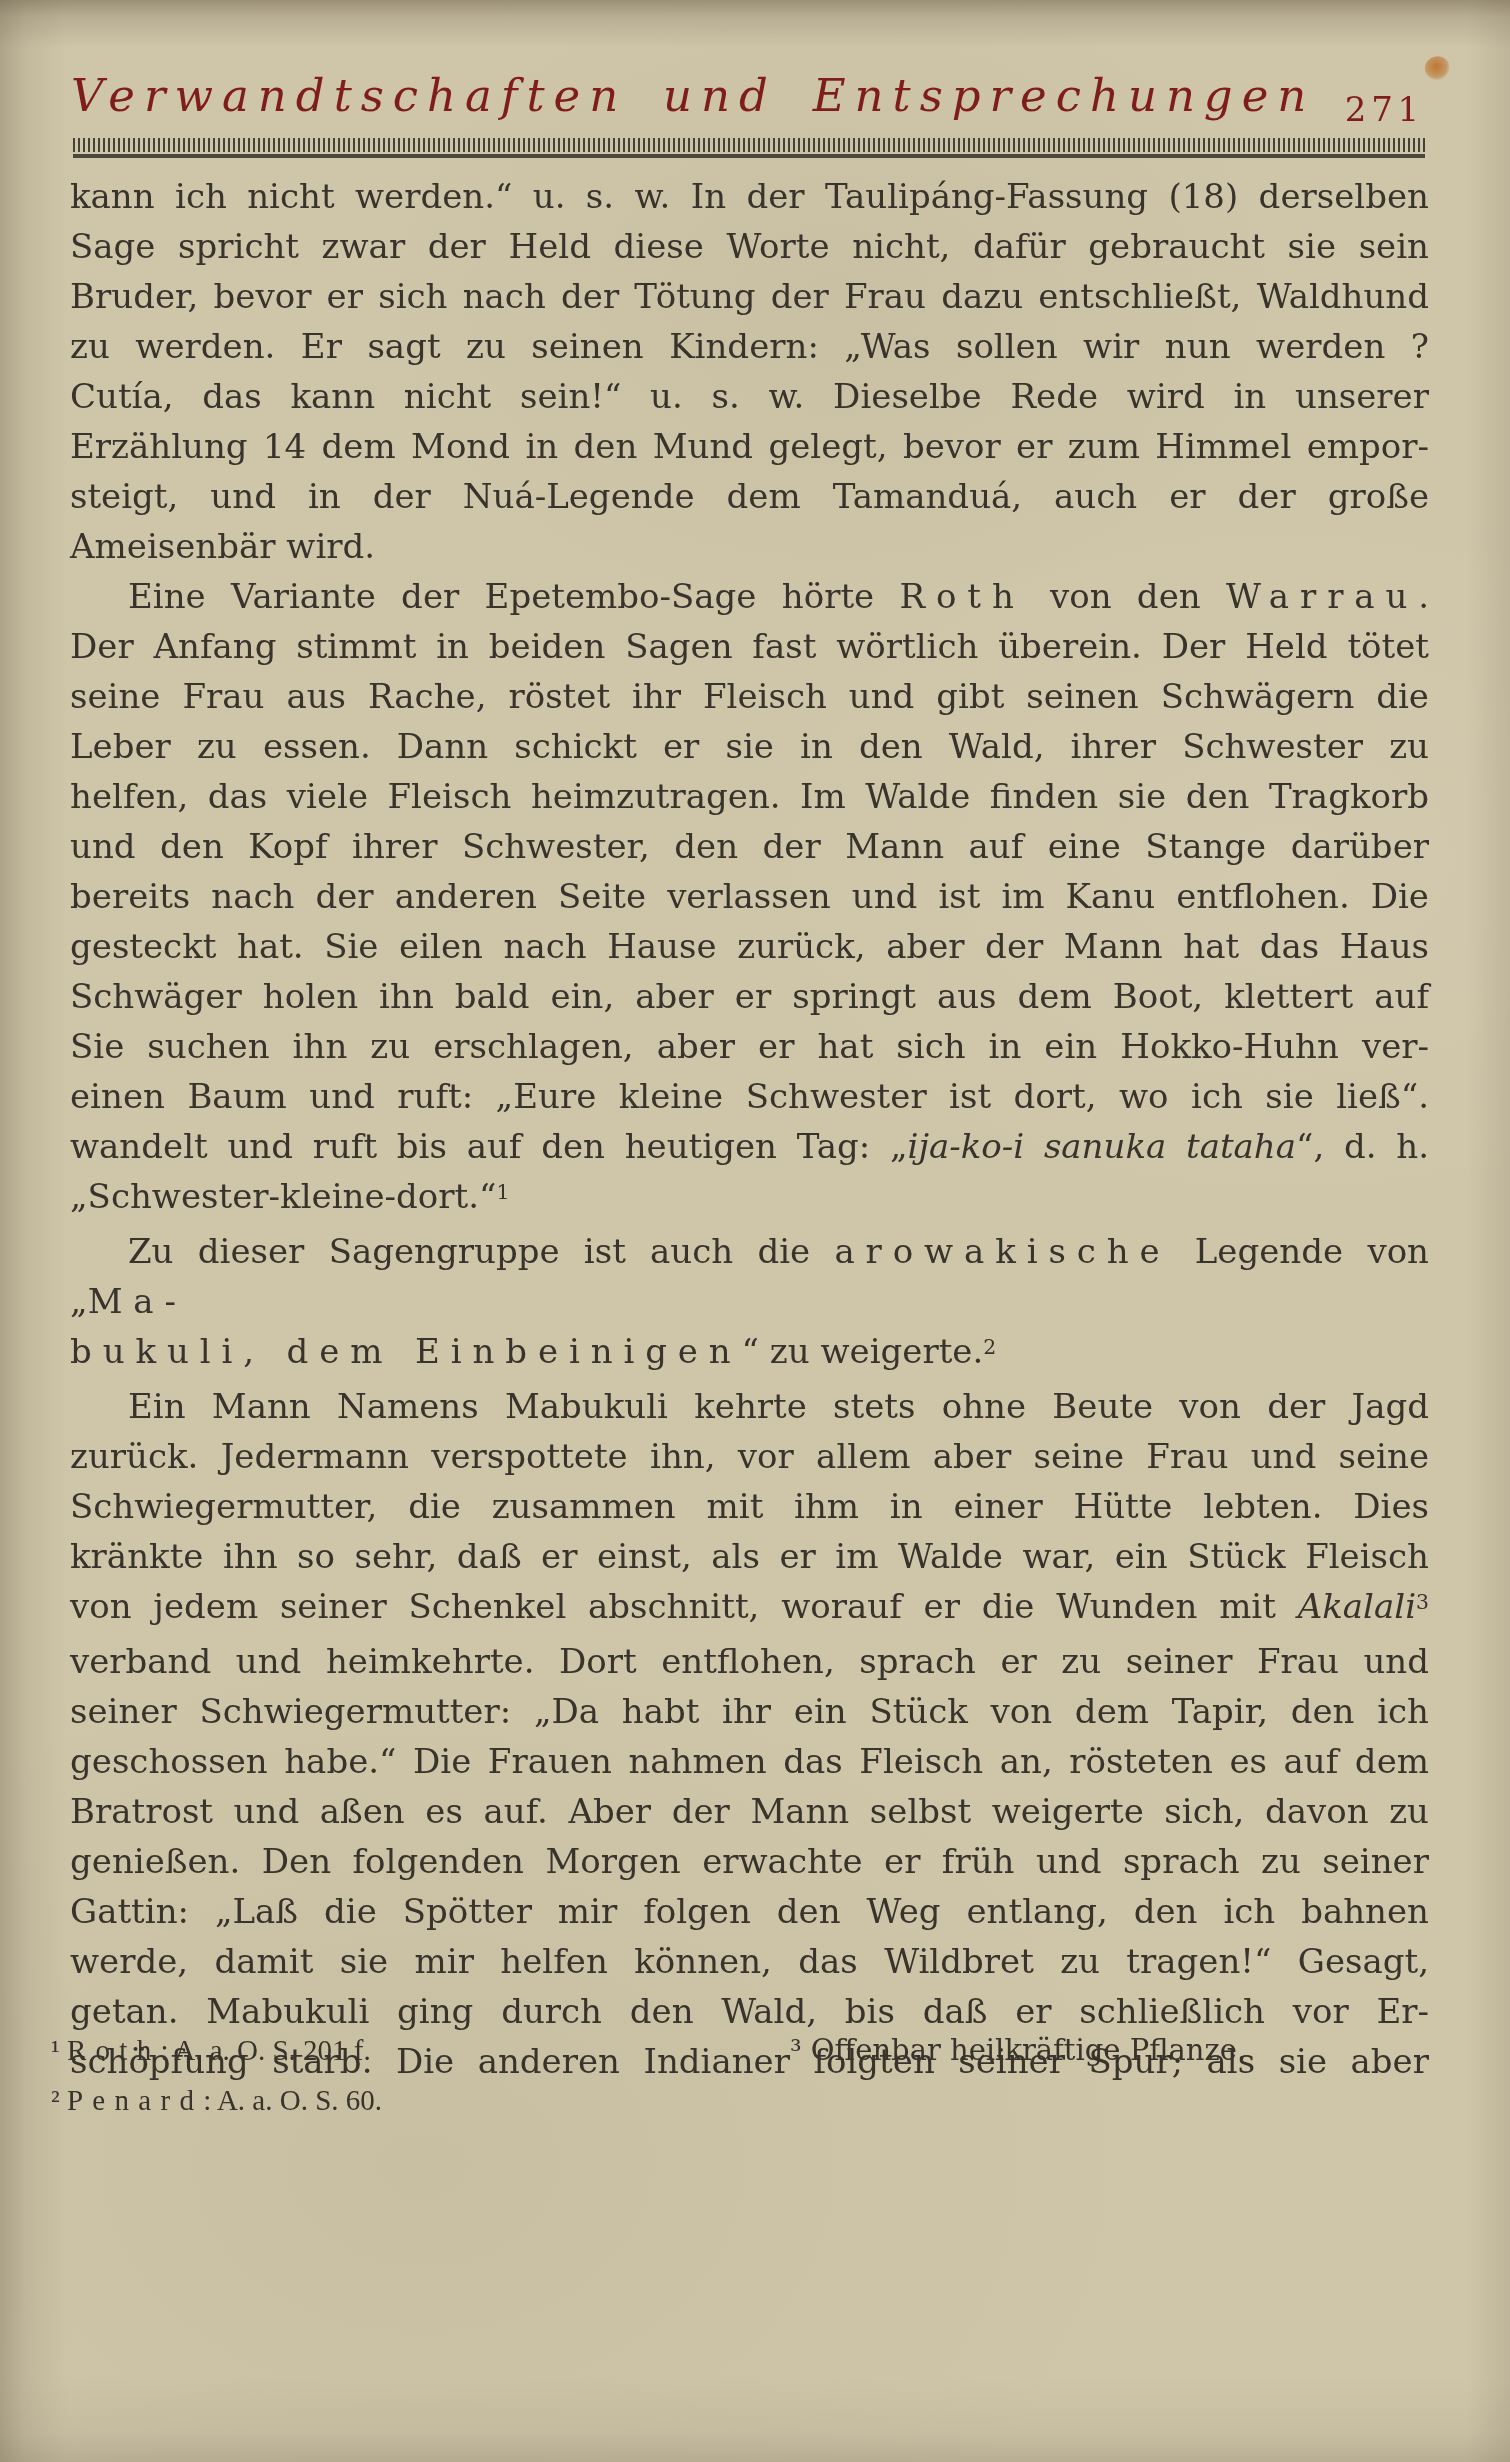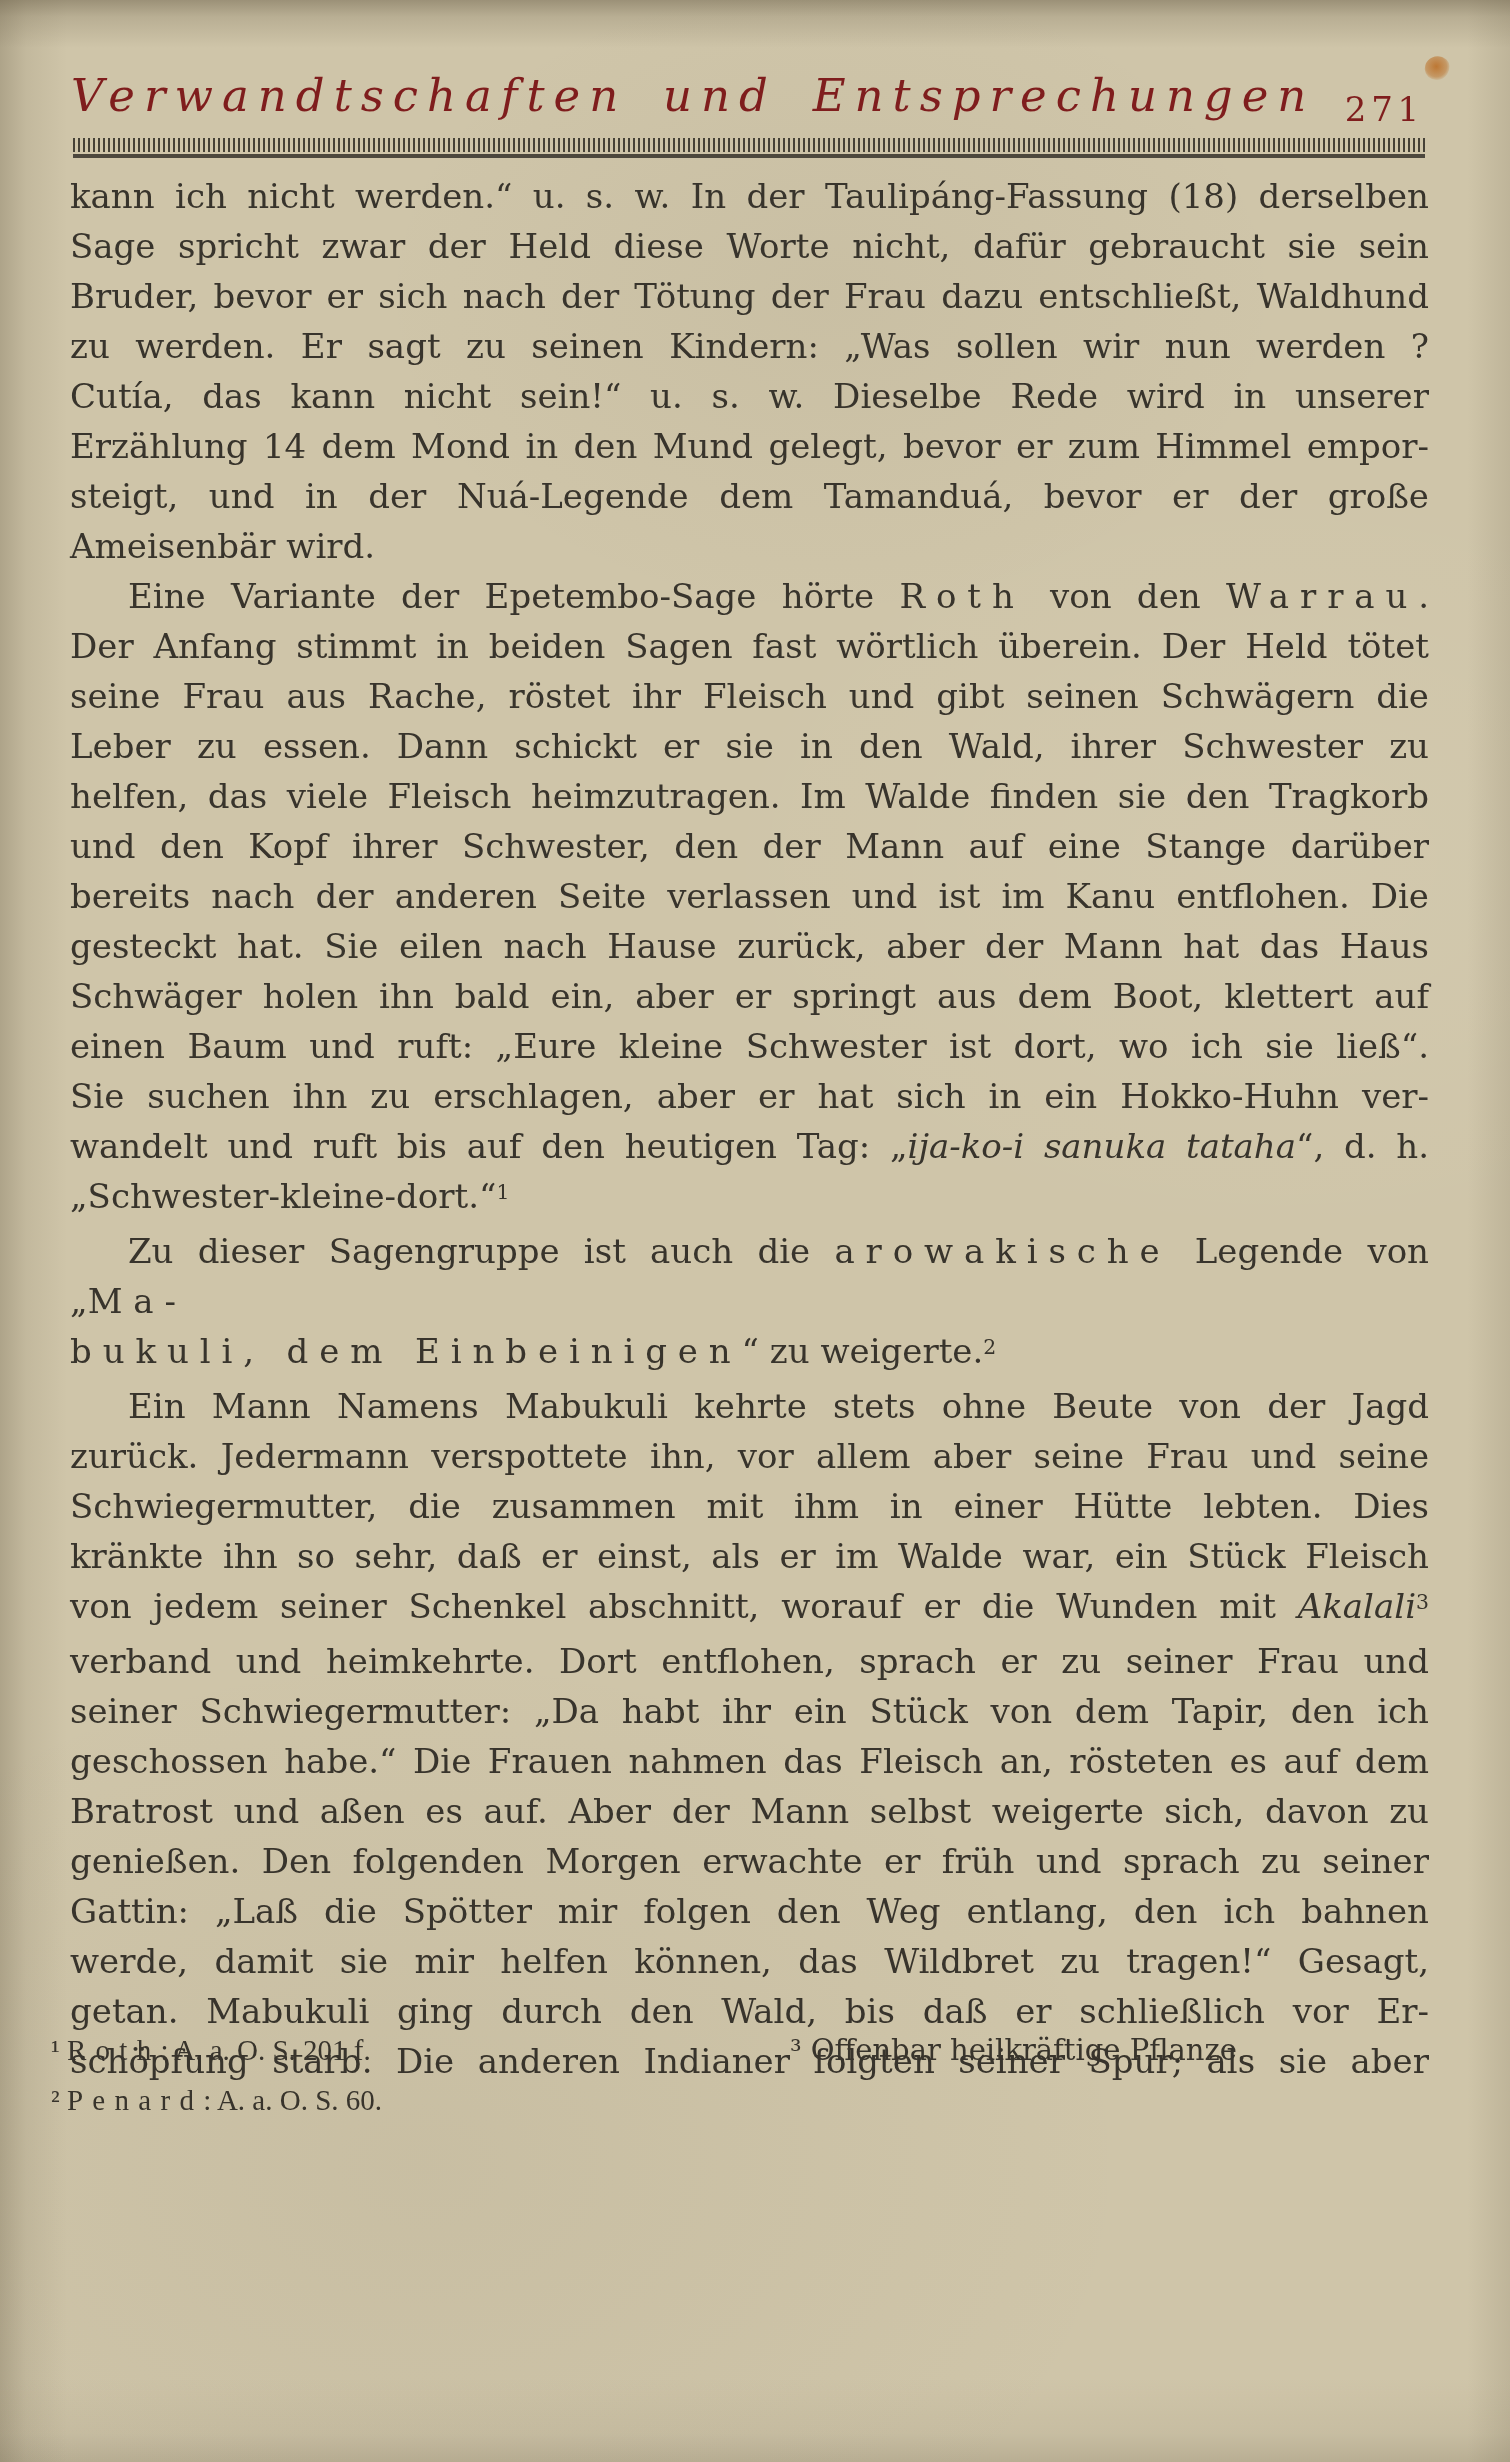--- a/index.html
+++ b/index.html
@@ -83,33 +83,33 @@
     <div class="rule-bar"></div>
   </div>
 
   <div class="body-text">
       <div class="line"><span>kann ich nicht werden.“ u. s. w.  In der Taulipáng-Fassung (18) derselben</span></div>
       <div class="line"><span>Sage spricht zwar der Held diese Worte nicht, dafür gebraucht sie sein</span></div>
       <div class="line"><span>Bruder, bevor er sich nach der Tötung der Frau dazu entschließt, Waldhund</span></div>
       <div class="line"><span>zu werden.  Er sagt zu seinen Kindern: „Was sollen wir nun werden ?</span></div>
       <div class="line"><span>Cutía, das kann nicht sein!“ u. s. w.  Dieselbe Rede wird in unserer</span></div>
       <div class="line"><span>Erzählung 14 dem Mond in den Mund gelegt, bevor er zum Himmel empor-</span></div>
-      <div class="line"><span>steigt, und in der Nuá-Legende dem Tamanduá, bevor er der große</span></div>
+      <div class="line"><span>steigt, und in der Nuá-Legende dem Tamanduá, auch er der große</span></div>
       <div class="line last"><span>Ameisenbär wird.</span></div>
       <div class="line"><span class="ind"></span><span>Eine Variante der Epetembo-Sage hörte </span><span class="sp">Roth</span><span> von den </span><span class="sp">Warrau</span><span>.</span></div>
       <div class="line"><span>Der Anfang stimmt in beiden Sagen fast wörtlich überein. Der Held tötet</span></div>
       <div class="line"><span>seine Frau aus Rache, röstet ihr Fleisch und gibt seinen Schwägern die</span></div>
       <div class="line"><span>Leber zu essen.  Dann schickt er sie in den Wald, ihrer Schwester zu</span></div>
       <div class="line"><span>helfen, das viele Fleisch heimzutragen. Im Walde finden sie den Tragkorb</span></div>
       <div class="line"><span>und den Kopf ihrer Schwester, den der Mann auf eine Stange darüber</span></div>
       <div class="line"><span>bereits nach der anderen Seite verlassen und ist im Kanu entflohen. Die</span></div>
       <div class="line"><span>gesteckt hat.  Sie eilen nach Hause zurück, aber der Mann hat das Haus</span></div>
       <div class="line"><span>Schwäger holen ihn bald ein, aber er springt aus dem Boot, klettert auf</span></div>
+      <div class="line"><span>Sie suchen ihn zu erschlagen, aber er hat sich in ein Hokko-Huhn ver-</span></div>
       <div class="line"><span>einen Baum und ruft: „Eure kleine Schwester ist dort, wo ich sie ließ“.</span></div>
-      <div class="line"><span>Sie suchen ihn zu erschlagen, aber er hat sich in ein Hokko-Huhn ver-</span></div>
       <div class="line"><span>wandelt und ruft bis auf den heutigen Tag: „</span><span class="it">ija-ko-i sanuka tataha</span><span>“, d. h.</span></div>
       <div class="line last"><span>„Schwester-kleine-dort.“</span><span class="su">1</span></div>
       <div class="line"><span class="ind"></span><span>Zu dieser Sagengruppe ist auch die </span><span class="sp">arowakische</span><span> Legende von „</span><span class="sp">Ma-</span></div>
       <div class="line last"><span class="sp">bukuli, dem Einbeinigen</span><span>“ zu weigerte.</span><span class="su">2</span></div>
       <div class="line"><span class="ind"></span><span>Ein Mann Namens Mabukuli kehrte stets  ohne Beute von der  Jagd</span></div>
       <div class="line"><span>zurück.  Jedermann verspottete ihn, vor allem aber seine Frau und seine</span></div>
       <div class="line"><span>Schwiegermutter, die zusammen mit ihm in einer Hütte lebten.  Dies</span></div>
       <div class="line"><span>kränkte ihn so sehr, daß er einst, als er im Walde war, ein Stück Fleisch</span></div>
       <div class="line"><span>von jedem seiner Schenkel abschnitt, worauf er die Wunden mit </span><span class="it">Akalali</span><span class="su">3</span></div>
       <div class="line"><span>verband und heimkehrte. Dort entflohen, sprach er zu seiner Frau und</span></div>

